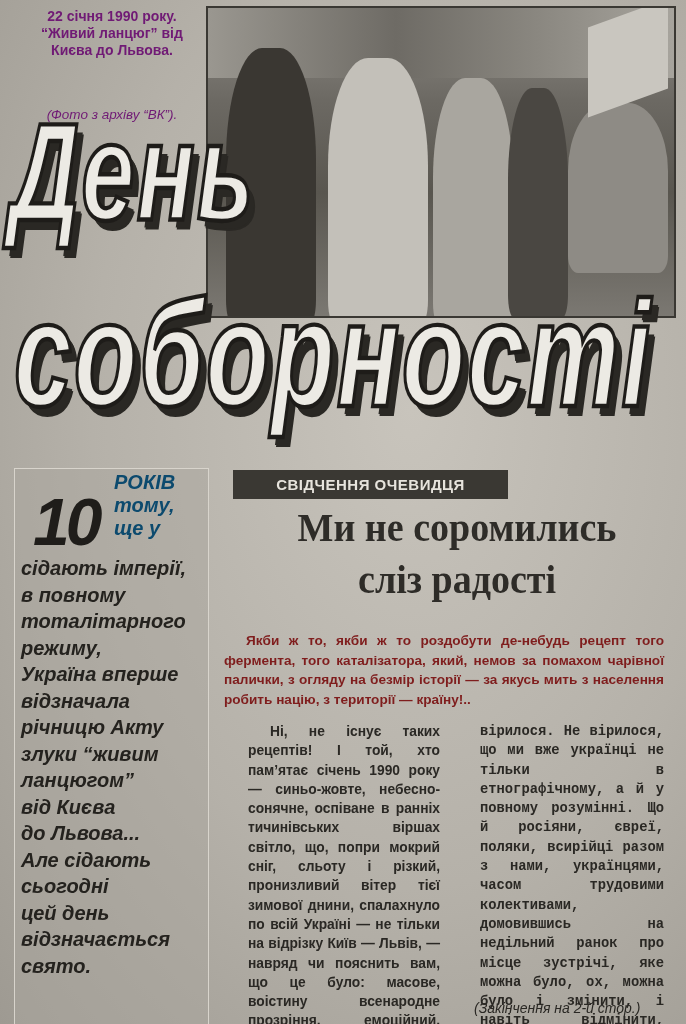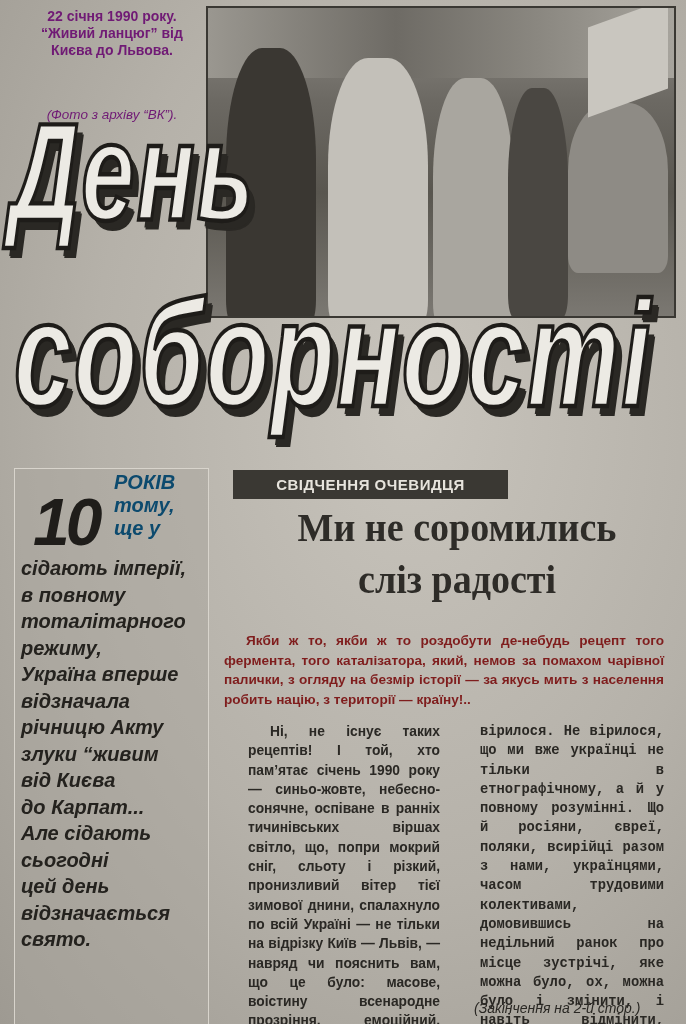--- a/index.html
+++ b/index.html
@@ -105,22 +105,23 @@
   </div>
   <div class="body-lines">
     <div>сідають імперії,</div>
     <div>в повному</div>
     <div>тоталітарного</div>
     <div>режиму,</div>
     <div>Україна вперше</div>
     <div>відзначала</div>
     <div>річницю Акту</div>
     <div>злуки “живим</div>
+    <div>ланцюгом”</div>
     <div>від Києва</div>
-    <div>до Карпат...</div>
+    <div>до Львова...</div>
     <div>Але сідають</div>
     <div>сьогодні</div>
     <div>цей день</div>
     <div>відзначається</div>
     <div>свято.</div>
   </div>
 </div>
 
 <div class="kicker">СВІДЧЕННЯ ОЧЕВИДЦЯ</div>
 

